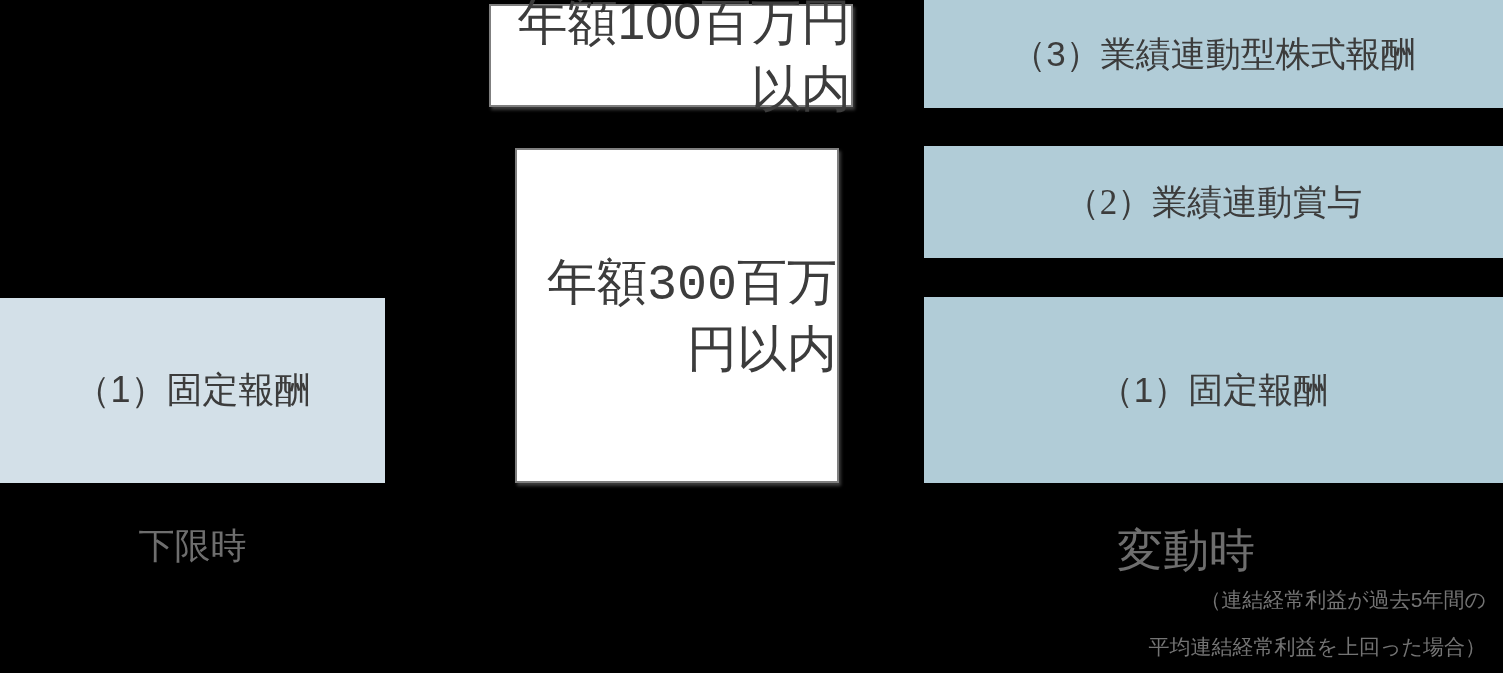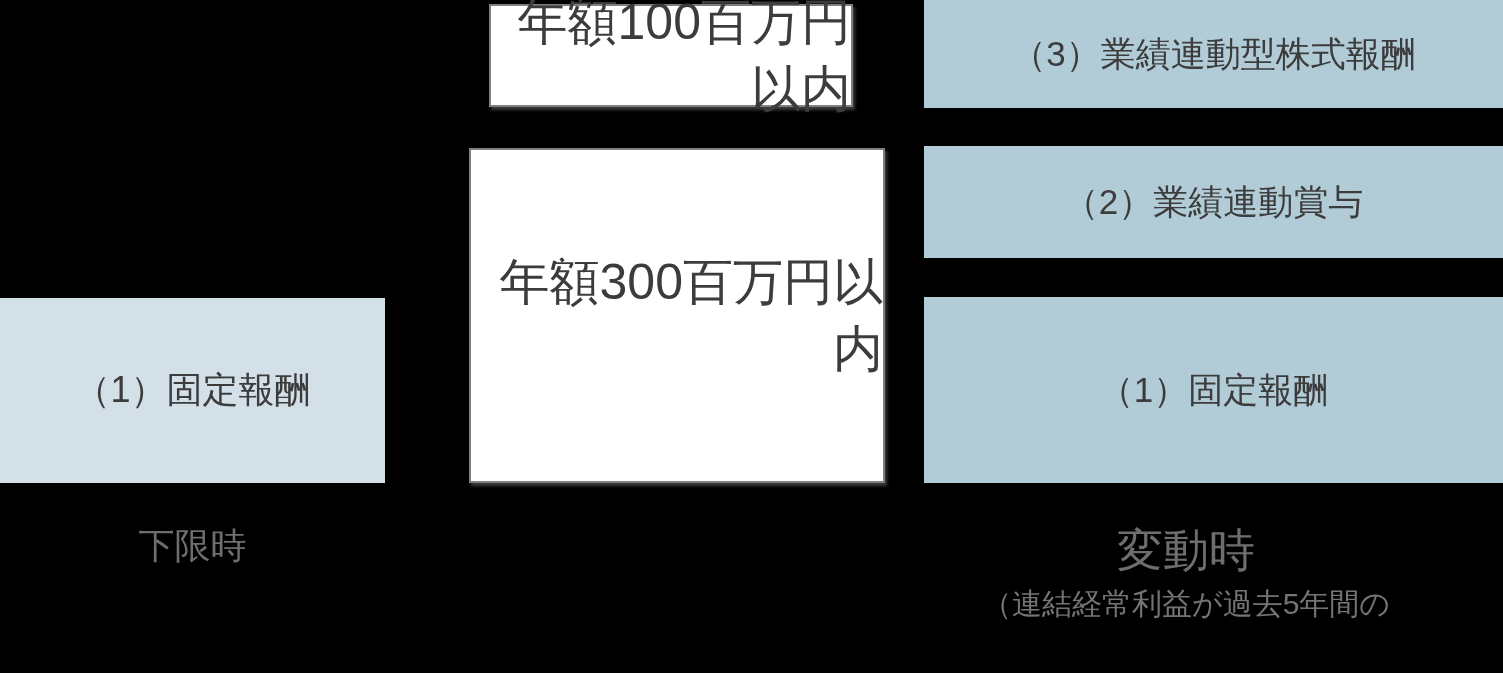--- a/index.html
+++ b/index.html
@@ -38,40 +38,40 @@
     background: var(--white-box-fill, #ffffff);
     border: 2px solid var(--white-box-border, #7f7f7f);
     box-shadow: 2px 3px 3px rgba(110,110,110,0.55);
     font-size: 50px;
     text-align: right;
   }
   
   .box-left-fixed   { left: 0;   top: 298px; width: 385px; height: 185px; }
   
   .box-mid-top      { left: 489px; top: 4px;   width: 364px; height: 103px; }
-  .box-mid-big      { left: 469px; top: 148px; width: 416px; height: 335px; }
+  .box-mid-big      { left: 515px; top: 148px; width: 324px; height: 335px; font-family: Liberation Mono, monospace; }
   
   .box-right-3      { left: 924px; top: 0;     width: 579px; height: 108px; }
-  .box-right-2      { left: 924px; top: 146px; width: 579px; height: 112px; }
+  .box-right-2      { left: 924px; top: 146px; width: 579px; height: 112px; font-family: Liberation Serif, serif; }
   .box-right-1      { left: 924px; top: 297px; width: 579px; height: 186px; }
   
   .caption {
     position: absolute;
     text-align: center;
     color: var(--label-text, #6e6e6e);
     line-height: 1;
   }
   .caption-left  { left: 0;     top: 528px; width: 385px; font-size: 36px; }
   .caption-right { left: 886px; top: 527px; width: 600px; font-size: 46px; }
   .note {
     position: absolute;
-    text-align: center;
+    text-align: right;
     color: var(--note-text, #747474);
     line-height: 1;
-    font-size: 30px;
+    font-size: 21px;
   }
   .note-line-1 { left: 886px; top: 589px; width: 600px; }
   .note-line-2 { left: 886px; top: 636px; width: 600px; }
 </style>
 </head>
 <body>
 
 <div class="canvas">
 
   <div class="box blue-left box-left-fixed">
@@ -90,14 +90,15 @@
     <span>（3）業績連動型株式報酬</span>
   </div>
   <div class="box blue-right box-right-2">
     <span>（2）業績連動賞与</span>
   </div>
   <div class="box blue-right box-right-1">
     <span>（1）固定報酬</span>
   </div>
   <div class="caption caption-right">変動時</div>
   <div class="note note-line-1">（連結経常利益が過去5年間の</div>
+  <div class="note note-line-2">平均連結経常利益を上回った場合）</div>
 
 </div>
 
 </body></html>

